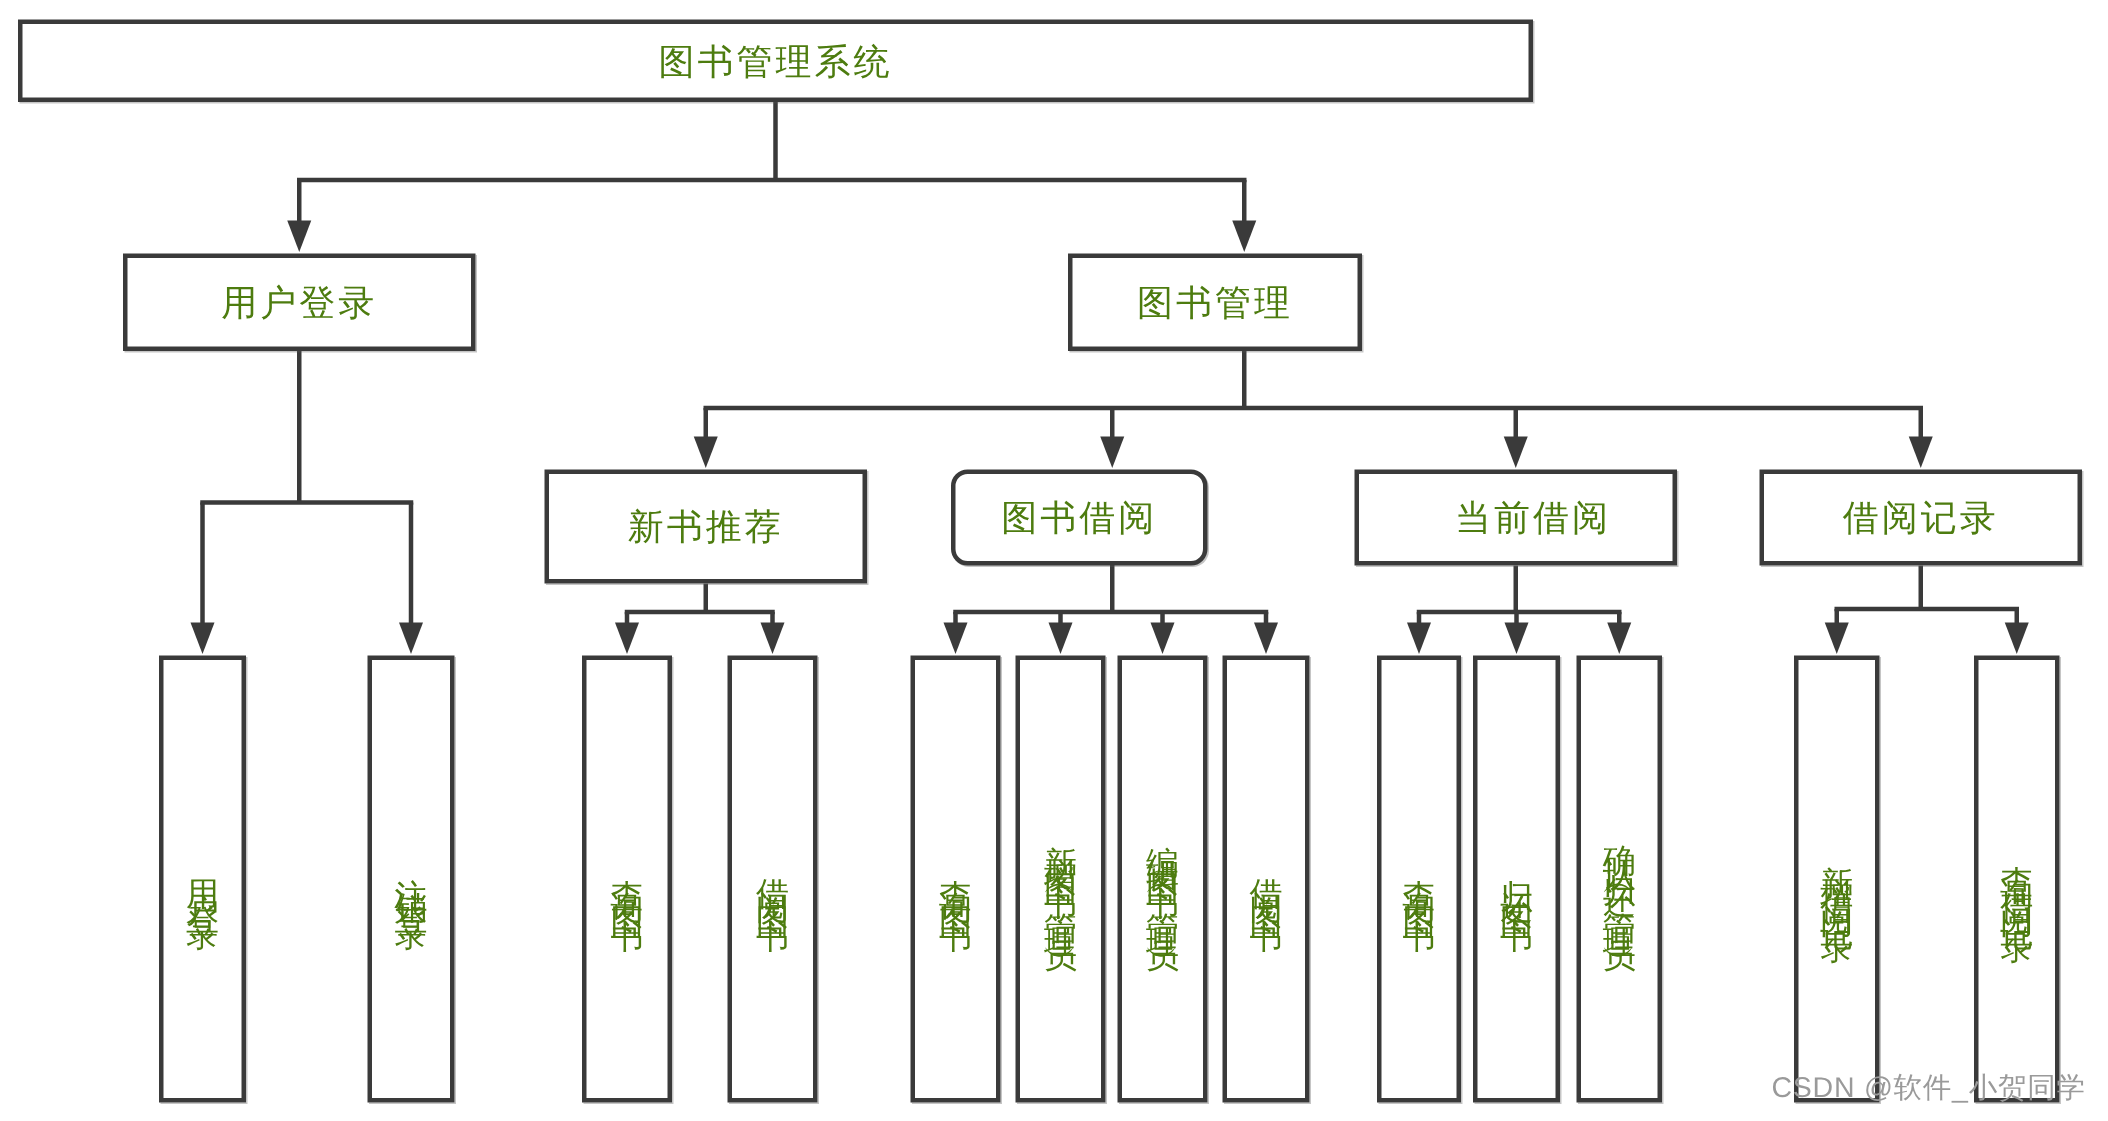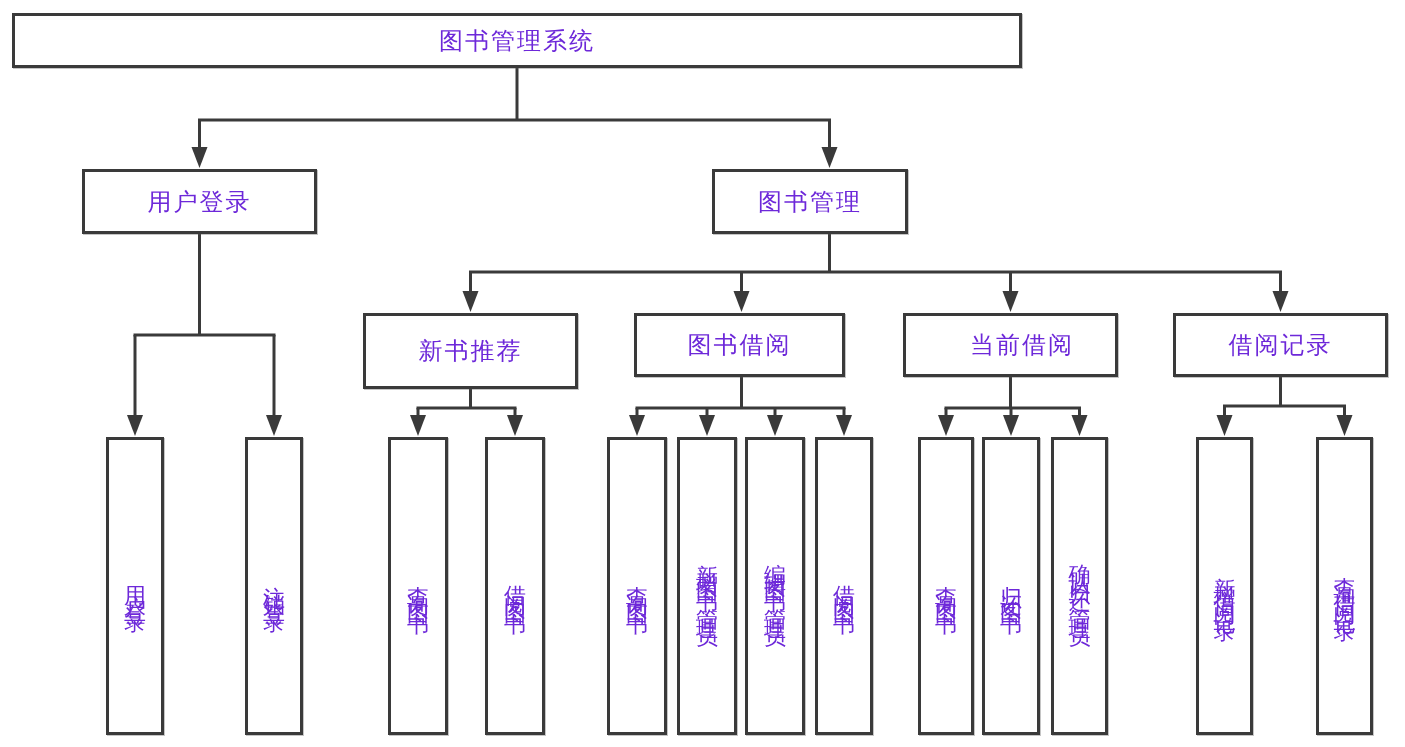--- a/index.html
+++ b/index.html
@@ -18,21 +18,21 @@
     width: 1405px; height: 747px;
     z-index: 1;
   }
   #nodes .node {
     position: absolute;
     background: #ffffff;
     border: 3px solid #3a3a3a;
     display: flex;
     align-items: center;
     justify-content: center;
-    color: #6d28d9;
+    color: #4d7c0f;
     z-index: 2;
     box-shadow: 1px 1px 0 rgba(90,90,90,0.35);
   }
   .node.horiz .node-label {
     font-size: 24px;
     letter-spacing: 2px;
     white-space: nowrap;
   }
   .node.vert .node-label {
     writing-mode: vertical-rl;
@@ -116,21 +116,21 @@
       </div>
       <div class="node horiz" style="left: 82px; top: 169px; width: 235px; height: 65px;">
         <span class="node-label">用户登录</span>
       </div>
       <div class="node horiz" style="left: 712px; top: 169px; width: 196px; height: 65px;">
         <span class="node-label">图书管理</span>
       </div>
       <div class="node horiz" style="left: 363px; top: 313px; width: 215px; height: 76px;">
         <span class="node-label">新书推荐</span>
       </div>
-      <div class="node horiz" style="left: 634px; top: 313px; width: 211px; height: 64px;">
+      <div class="node horiz" style="left: 634px; top: 313px; width: 171px; height: 64px; border-radius: 11px;">
         <span class="node-label">图书借阅</span>
       </div>
       <div class="node horiz" style="left: 903px; top: 313px; width: 215px; height: 64px; padding-left: 23px;">
         <span class="node-label">当前借阅</span>
       </div>
       <div class="node horiz" style="left: 1173px; top: 313px; width: 215px; height: 64px;">
         <span class="node-label">借阅记录</span>
       </div>
       <div class="node vert" style="left: 106px; top: 437px; width: 58px; height: 298px;">
         <span class="node-label">用户登录</span>
@@ -165,13 +165,14 @@
       <div class="node vert" style="left: 1051px; top: 437px; width: 57px; height: 298px;">
         <span class="node-label">确认归还（管理员）</span>
       </div>
       <div class="node vert" style="left: 1196px; top: 437px; width: 57px; height: 298px;">
         <span class="node-label">新增借阅记录</span>
       </div>
       <div class="node vert" style="left: 1316px; top: 437px; width: 57px; height: 298px;">
         <span class="node-label">查询借阅记录</span>
       </div>
     </div>
+  <div class="watermark">CSDN @软件_小贺同学</div>
 </div>
 
 </body></html>

